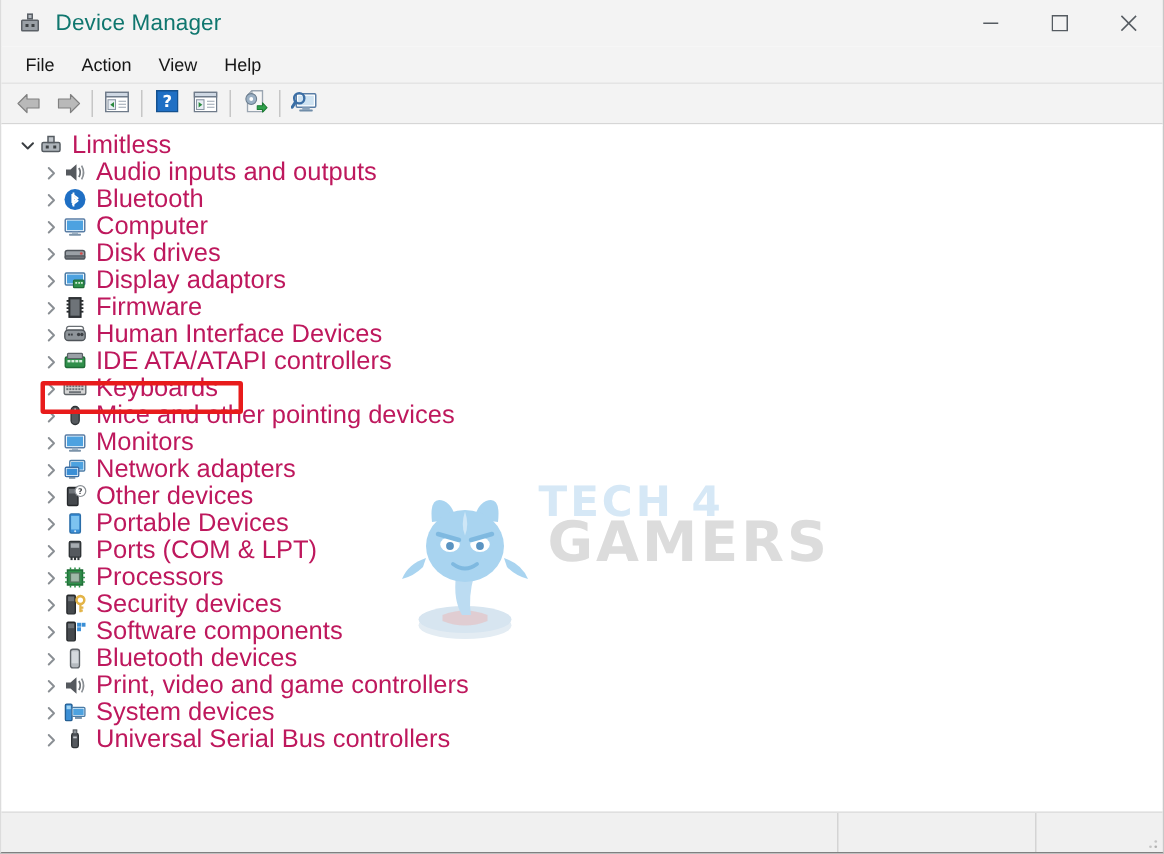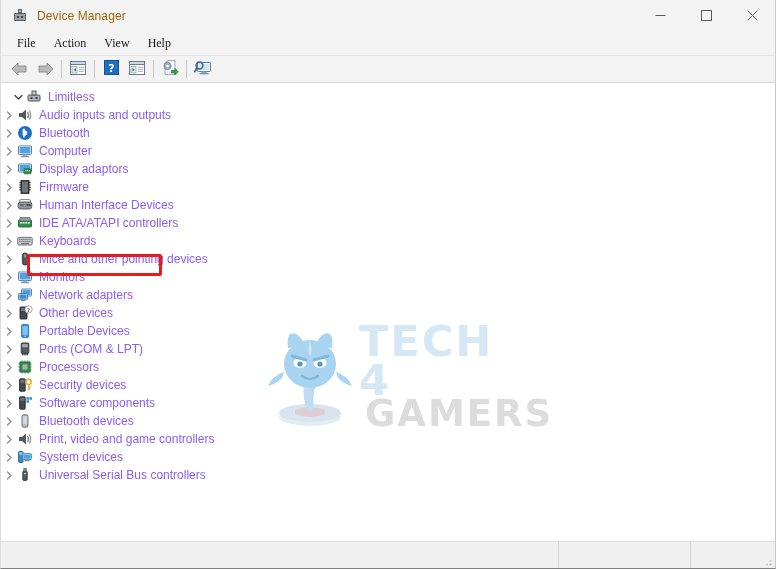--- a/index.html
+++ b/index.html
@@ -66,22 +66,22 @@
   .app-icon .chipdot2 { left: 9px; }
   .app-icon .chiptop {
     position: absolute;
     left: 6px; top: 1px;
     width: 4px; height: 4px;
     background: #b6bcc2;
     border: 1px solid #5b6066;
     box-sizing: border-box;
   }
   .title-text {
-    font-size: 12px;
-    color: #a16207;
+    font-size: 15px;
+    color: #0f766e;
     letter-spacing: 0.1px;
   }
   .win-controls {
     position: absolute;
     right: 0; top: 0;
     height: 31px;
     display: flex;
   }
   .win-btn {
     width: 46px; height: 31px;
@@ -94,21 +94,20 @@
 
   
   .menubar {
     height: 24px;
     min-height: 24px;
     background: #f3f3f3;
     display: flex;
     align-items: center;
     padding-left: 7px;
     border-bottom: 1px solid #e4e4e4;
-    font-family: Liberation Serif, serif;
   }
   .menu-item {
     font-size: 12px;
     color: #171717;
     padding: 3px 9px 4px 9px;
     line-height: 14px;
   }
 
   
   .toolbar {
@@ -169,26 +168,26 @@
     justify-content: center;
     flex: none;
   }
   .node .ico {
     width: 16px; height: 16px;
     flex: none;
     margin-right: 6px;
     position: relative;
   }
   .node .lbl {
-    font-size: 12px;
-    color: #8b5cf6;
+    font-size: 17px;
+    color: #be185d;
     line-height: 16px;
   }
   .node.root { padding-left: 9px; }
-  .node.child { }
+  .node.child { padding-left: 25px; }
 
   
   .highlight-box {
     position: absolute;
     left: 26px; top: 170px;
     width: 135px; height: 22px;
     border: 3px solid #e81b1b;
     border-radius: 2px;
     box-sizing: border-box;
     pointer-events: none;
@@ -206,21 +205,21 @@
   .wm-text {
     position: absolute;
     left: 103px; top: 2px;
     width: 172px;
     font-family: "DejaVu Sans", sans-serif;
     font-weight: bold;
     color: #d8e9f5;
     line-height: 0.9;
   }
   .wm-line1 {
-    font-size: 43px;
+    font-size: 28px;
     letter-spacing: 2px;
     color: #d6e8f6;
   }
   .wm-line2 {
     font-size: 37px;
     letter-spacing: 2px;
     color: #dcdcdc;
     margin-top: -2px;
     margin-left: 6px;
   }
@@ -432,20 +431,33 @@
               <path d="M2.5 1 L6 4.5 L2.5 8" fill="none" stroke="#8a8f94" stroke-width="1.3" stroke-linecap="round" stroke-linejoin="round"></path>
             </svg>
           </span>
           <span class="ico"><svg width="16" height="16" viewBox="0 0 16 16">
               <rect x="1.5" y="3" width="13" height="8.5" rx="0.8" fill="#ffffff" stroke="#5a7ea6" stroke-width="1"></rect>
               <rect x="2.6" y="4" width="10.8" height="6.5" fill="#4da2e0"></rect>
               <rect x="6" y="11.5" width="4" height="1.4" fill="#9ab0c4"></rect>
               <rect x="4" y="12.8" width="8" height="1.4" rx="0.5" fill="#7b93a9"></rect>
             </svg></span>
           <span class="lbl">Computer</span>
+        </div>
+        <div class="node child">
+          <span class="twisty">
+            <svg width="9" height="9" viewBox="0 0 9 9">
+              <path d="M2.5 1 L6 4.5 L2.5 8" fill="none" stroke="#8a8f94" stroke-width="1.3" stroke-linecap="round" stroke-linejoin="round"></path>
+            </svg>
+          </span>
+          <span class="ico"><svg width="16" height="16" viewBox="0 0 16 16">
+              <rect x="1.5" y="6" width="13" height="5.5" rx="1.4" fill="#9aa0a6" stroke="#50565c" stroke-width="1"></rect>
+              <rect x="1.5" y="9.6" width="13" height="2" rx="0.6" fill="#6e7378" stroke="#50565c" stroke-width="0.8"></rect>
+              <circle cx="12.2" cy="8" r="0.9" fill="#d84b4b"></circle>
+            </svg></span>
+          <span class="lbl">Disk drives</span>
         </div>
         <div class="node child">
           <span class="twisty">
             <svg width="9" height="9" viewBox="0 0 9 9">
               <path d="M2.5 1 L6 4.5 L2.5 8" fill="none" stroke="#8a8f94" stroke-width="1.3" stroke-linecap="round" stroke-linejoin="round"></path>
             </svg>
           </span>
           <span class="ico"><svg width="16" height="16" viewBox="0 0 16 16">
               <rect x="1.5" y="3" width="13" height="8" rx="0.8" fill="#ffffff" stroke="#4a7ba6" stroke-width="1"></rect>
               <rect x="2.6" y="4" width="10.8" height="6" fill="#4da2e0"></rect>

